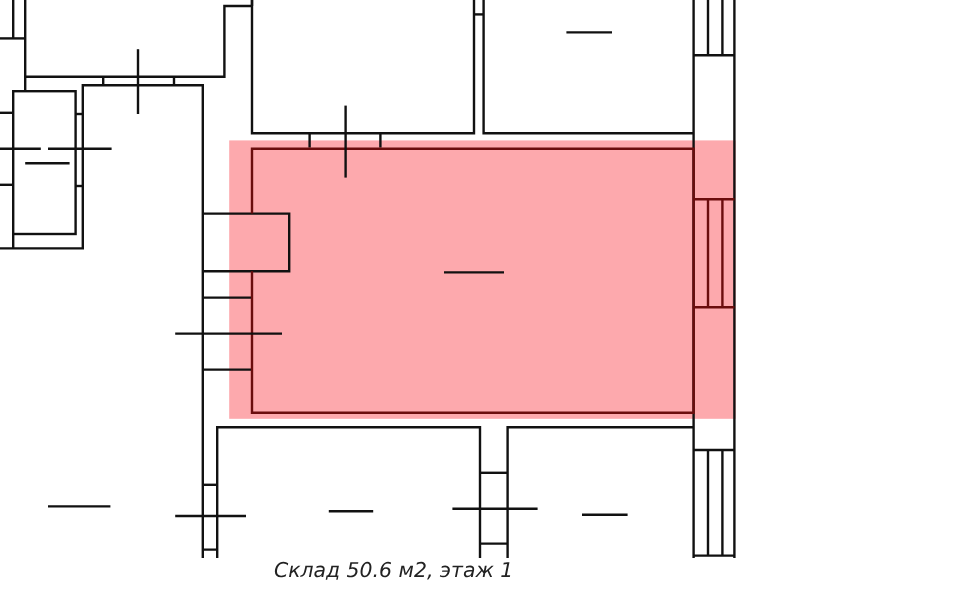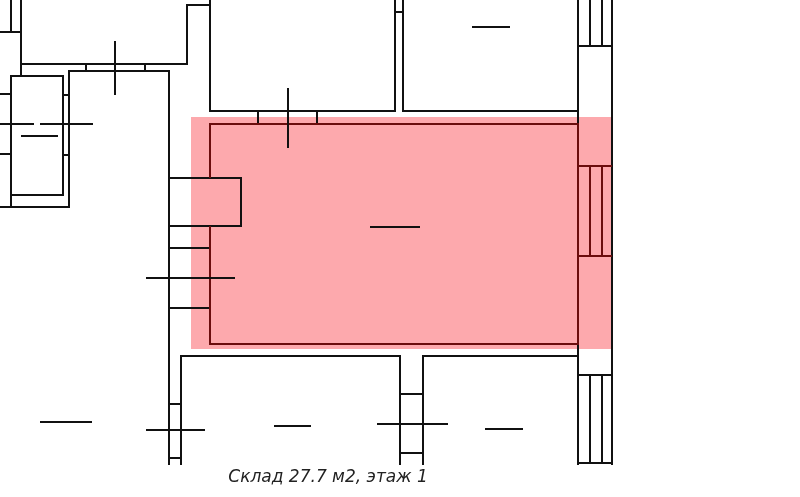--- a/index.html
+++ b/index.html
@@ -84,13 +84,13 @@
     <line class="tick" x1="370" y1="227" x2="420" y2="227"></line>
     <line class="tick" x1="146" y1="278" x2="235" y2="278"></line>
     <line class="tick" x1="40" y1="422" x2="92" y2="422"></line>
     <line class="tick" x1="146" y1="430" x2="205" y2="430"></line>
     <line class="tick" x1="274" y1="426" x2="311" y2="426"></line>
     <line class="tick" x1="377" y1="424" x2="448" y2="424"></line>
     <line class="tick" x1="485" y1="429" x2="523" y2="429"></line>
   </g>
 </svg>
 
-<div class="caption">Склад 27.7 м2, этаж 1</div>
+<div class="caption">Склад 50.6 м2, этаж 1</div>
 
 </body></html>

